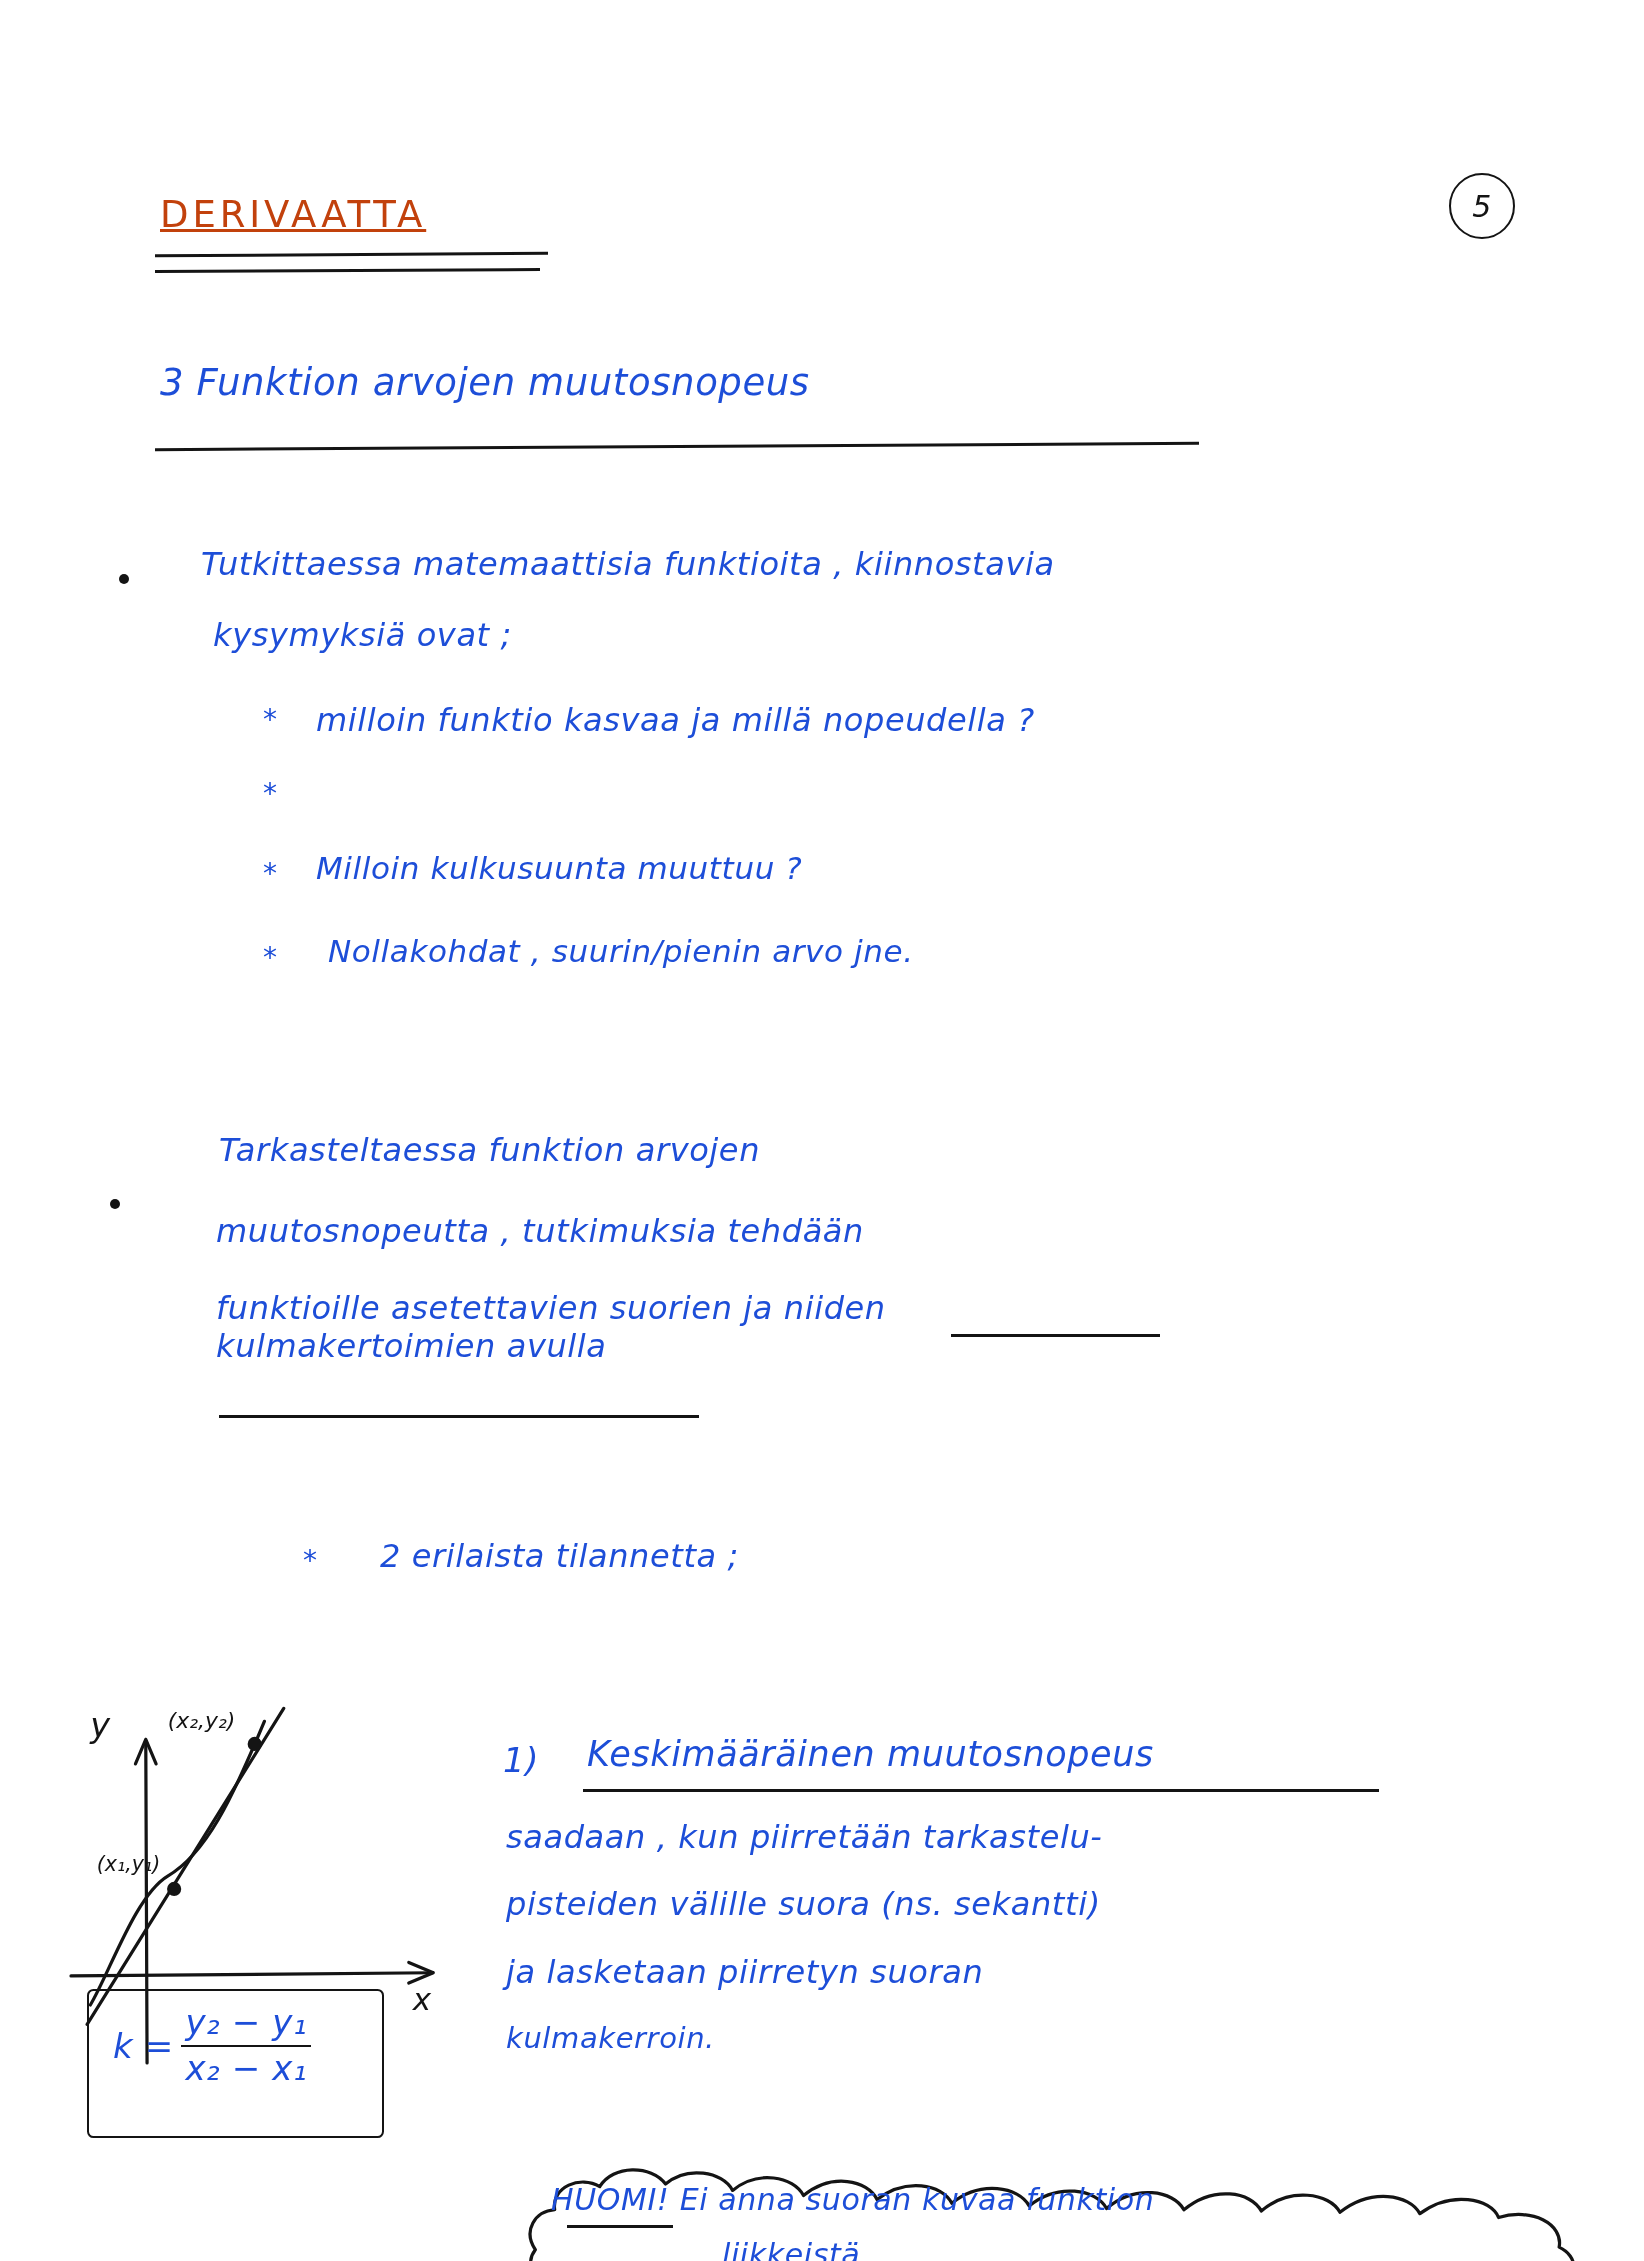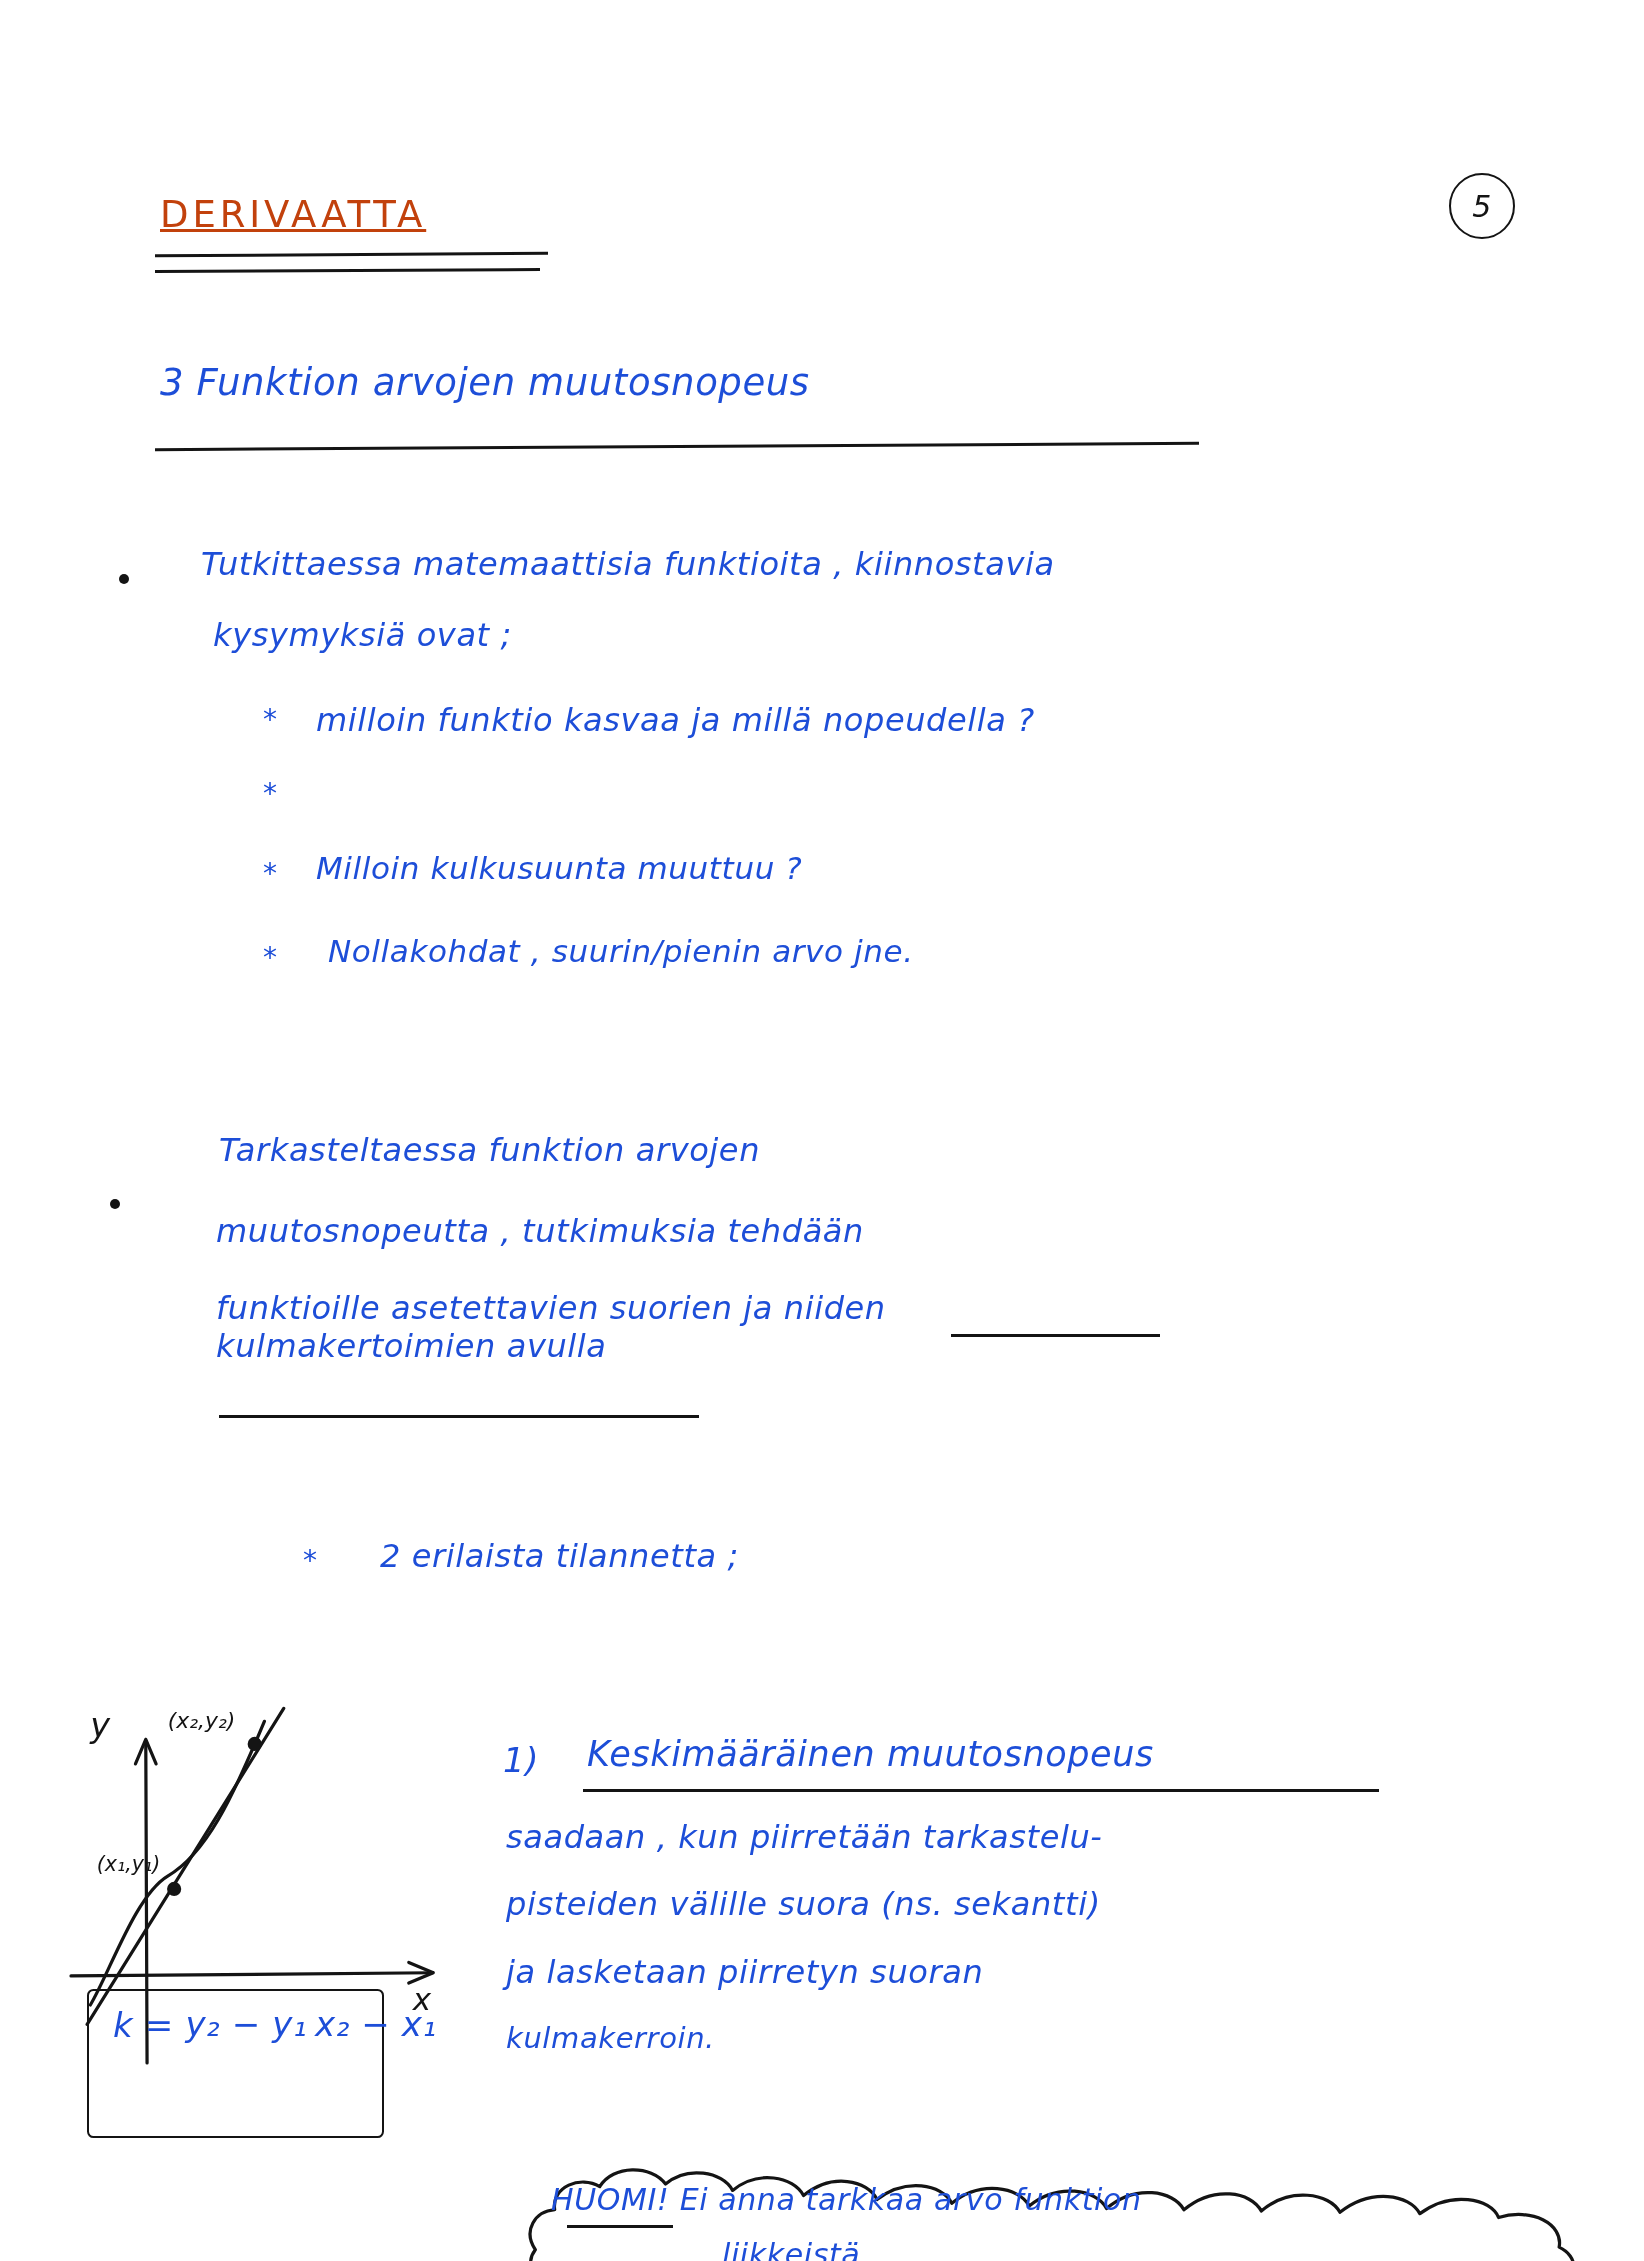--- a/index.html
+++ b/index.html
@@ -147,21 +147,21 @@
     left: 113px;
     top: 2005px;
     font-size: 34px;
     font-style: italic;
     display: flex;
     align-items: center;
     gap: 7.7px;
   }
   .frac {
     display: inline-flex;
-    flex-direction: row;
+    flex-direction: column;
     align-items: center;
     line-height: 1.05;
   }
   .frac .num { padding: 0 3.9px; }
   .frac .bar {
     width: 100%;
     height: 2.6px;
     background: #141414;
     margin: 3.9px 0;
   }
@@ -298,19 +298,19 @@
                C 1326 54, 1386 64, 1402 94
                C 1450 58, 1512 70, 1524 100
                C 1575 84, 1625 110, 1618 146
                C 1648 160, 1650 195, 1612 200
                L 60 200
                C 22 196, 16 168, 30 150 Z" stroke="#141414" stroke-width="5" fill="none" stroke-linejoin="round"></path>
     </svg>
   </div>
   <div id="huomi-text-1" class="hand">
     <span>HUOMI!  </span>
-    <span>Ei anna  tarkkaa  arvo  funktion</span>
+    <span>Ei anna  suoran  kuvaa  funktion</span>
   </div>
   <div class="huomi-uline"></div>
   <div id="huomi-text-2" class="hand">liikkeistä</div>
 
 </div>
 
 
 </body></html>

